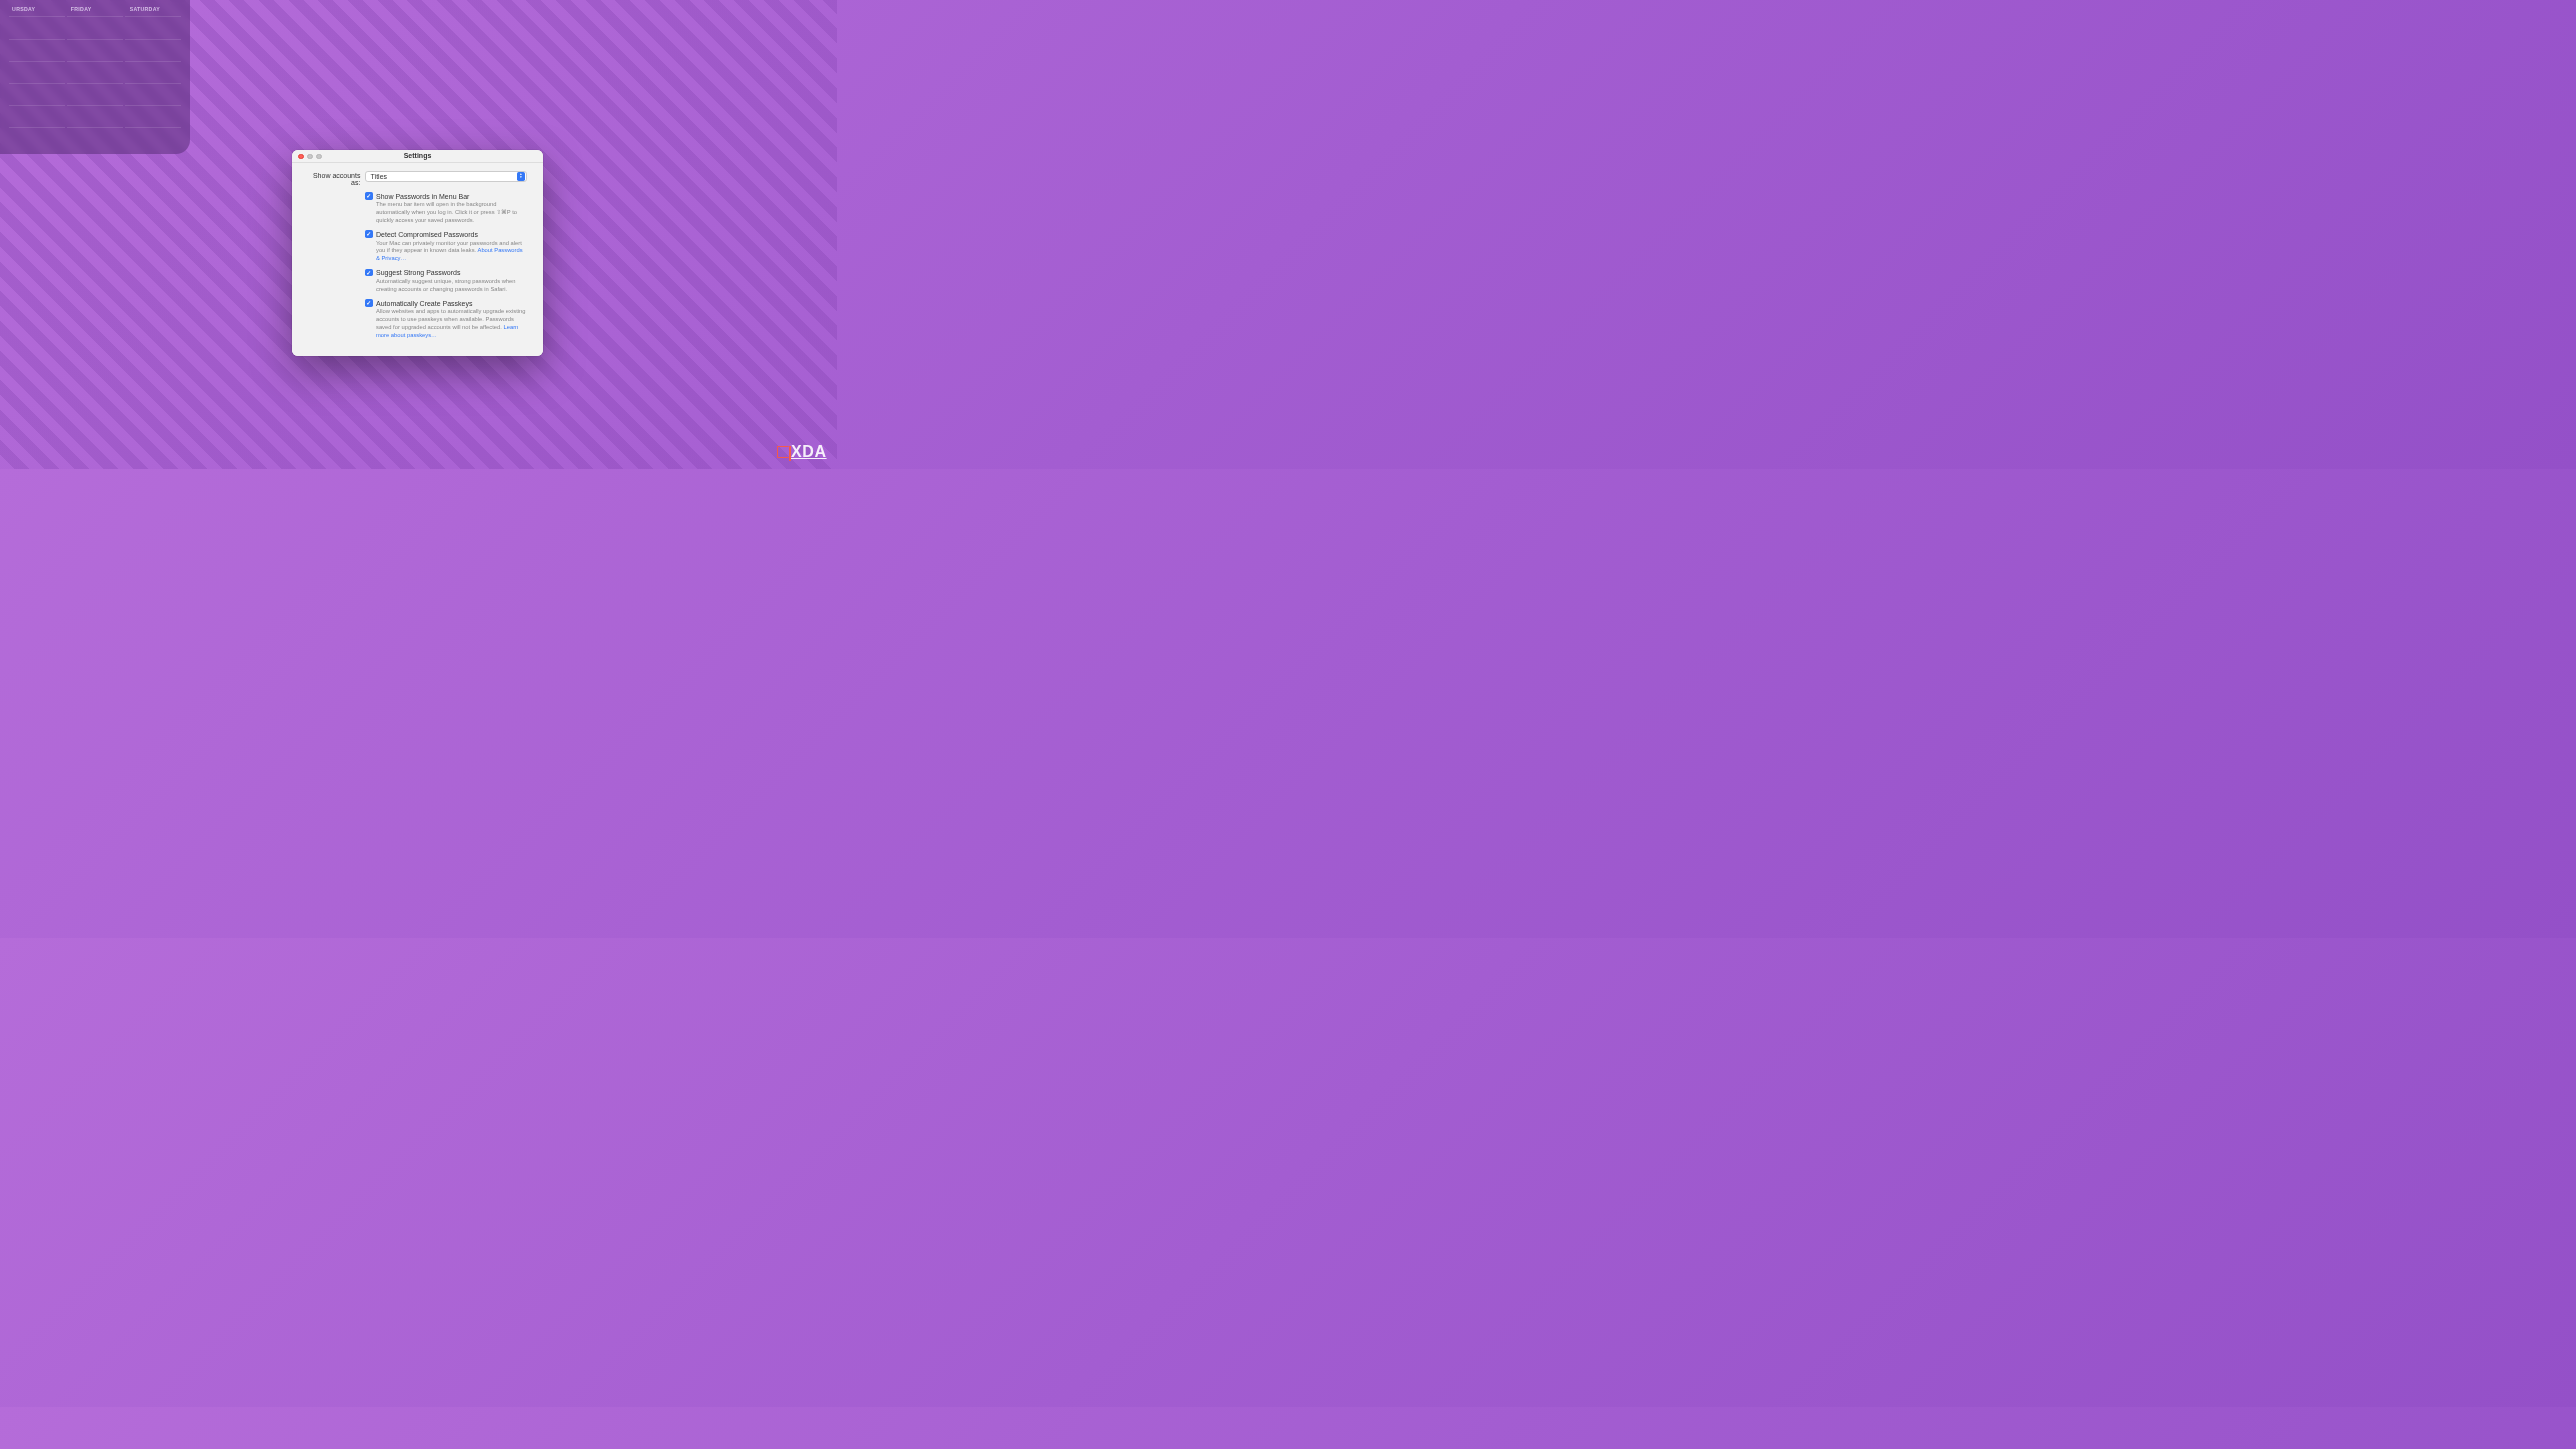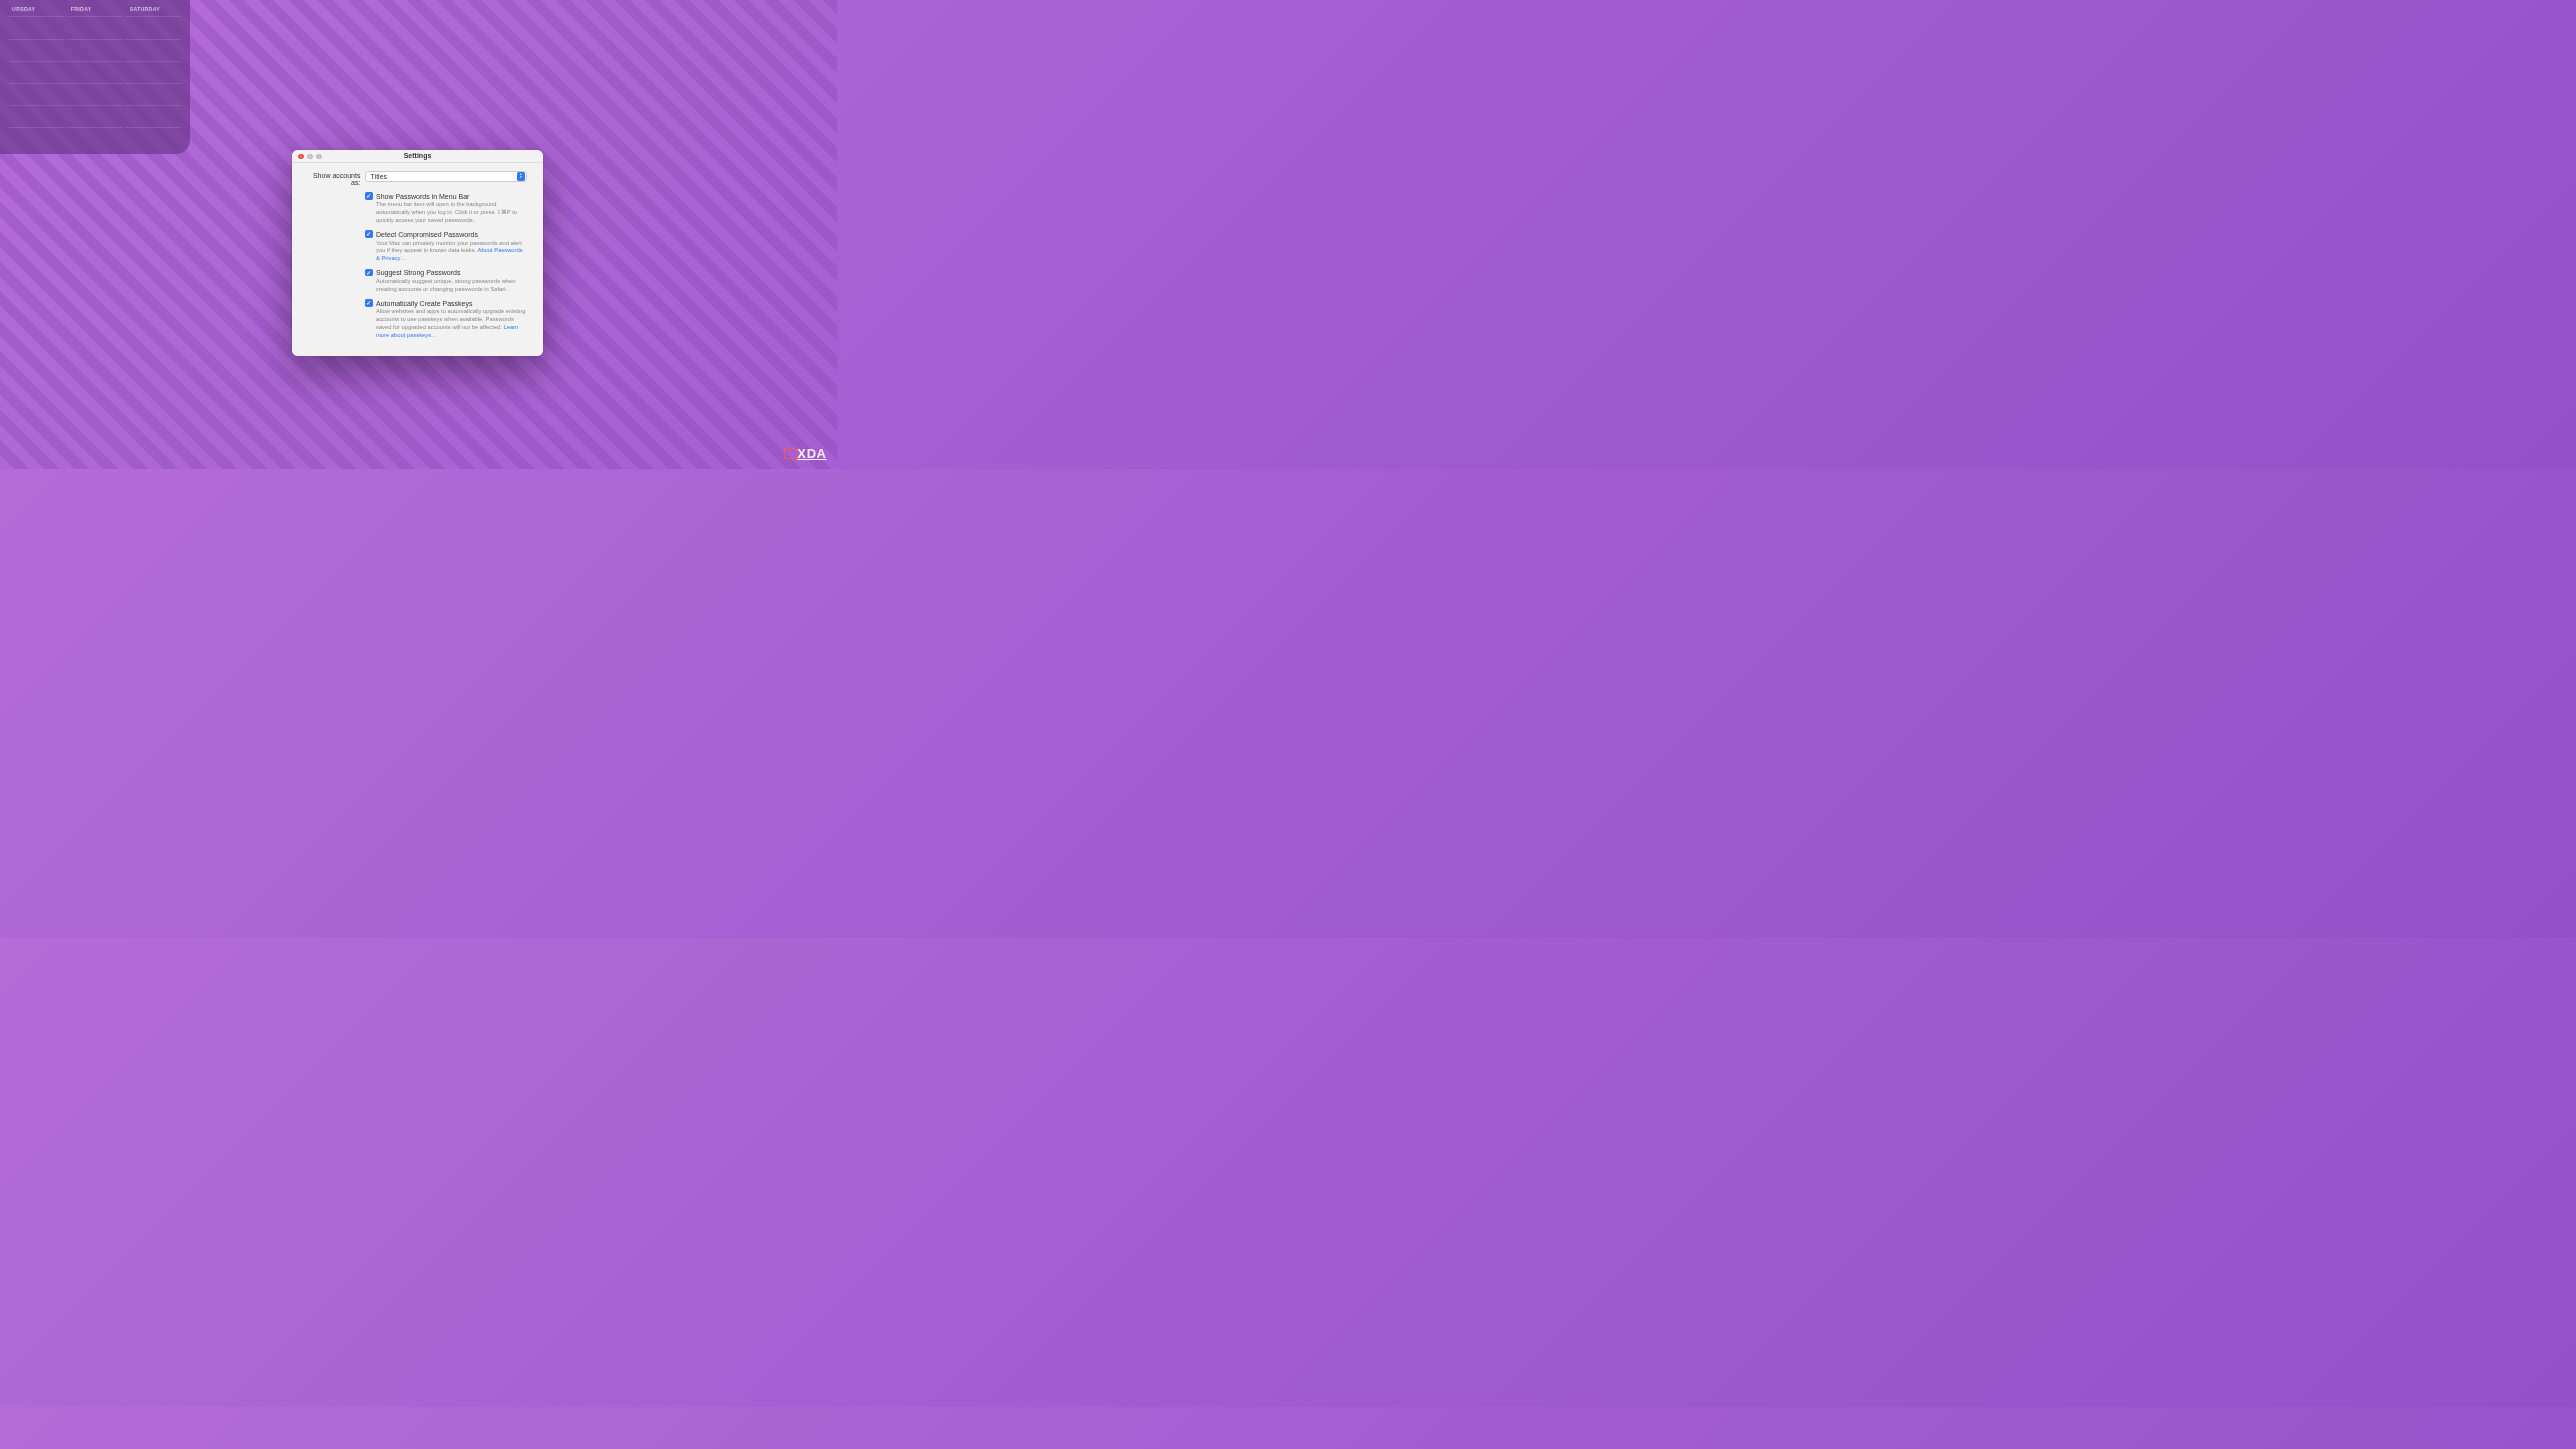--- a/index.html
+++ b/index.html
@@ -114,21 +114,21 @@
     .link { color: #3478f6; }
     
     
     .watermark {
       position:absolute; right: 10.4px; bottom: 8px;
       display:flex; align-items:center; gap:2.3px;
       opacity:.9;
     }
     .wm-icon { width:11.5px; height:11.5px; border:1.7px solid #ff5a3c; border-right-color:transparent; border-radius:1.2px 0 0 1.2px; position:relative; }
     .wm-icon::after { content:""; position:absolute; right:-3.4px; top:-1.7px; width:1.7px; height:15px; background:#ff5a3c; }
-    .wm-text { font-size:13px; font-weight:700; color:#fff; letter-spacing:0.6px;text-decoration:underline; }
+    .wm-text { font-size:16px; font-weight:700; color:#fff; letter-spacing:0.6px;text-decoration:underline; }
   </style>
 </head>
 <body>
 
 <div class="bg-pattern"></div>
 
 <div class="calendar-widget">
   <div class="calendar-header">
     <div>URSDAY</div>
     <div>FRIDAY</div>

